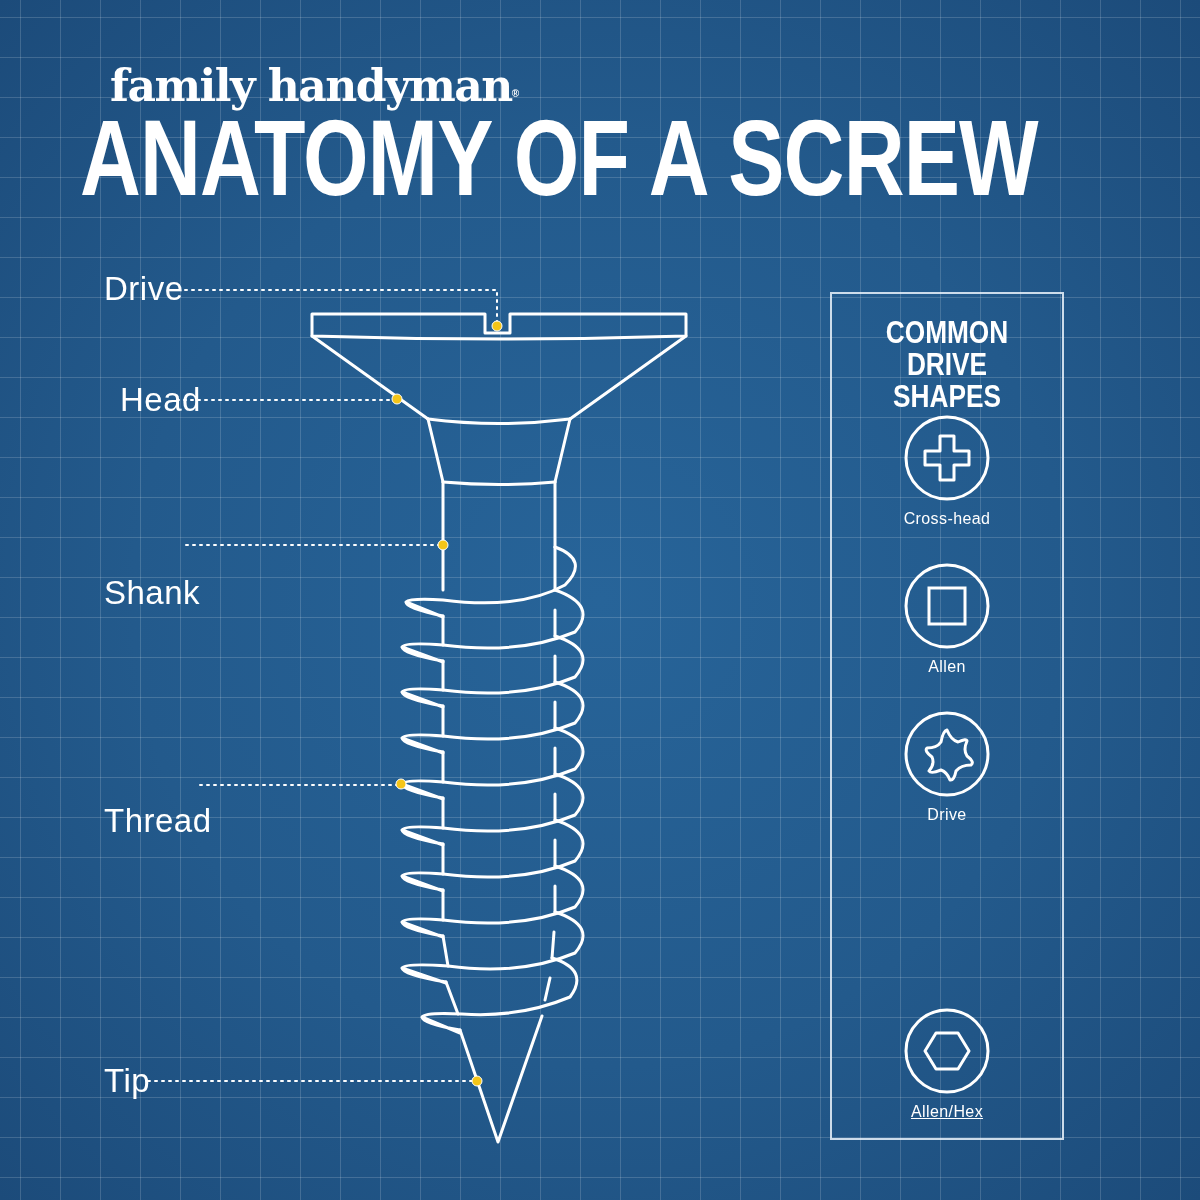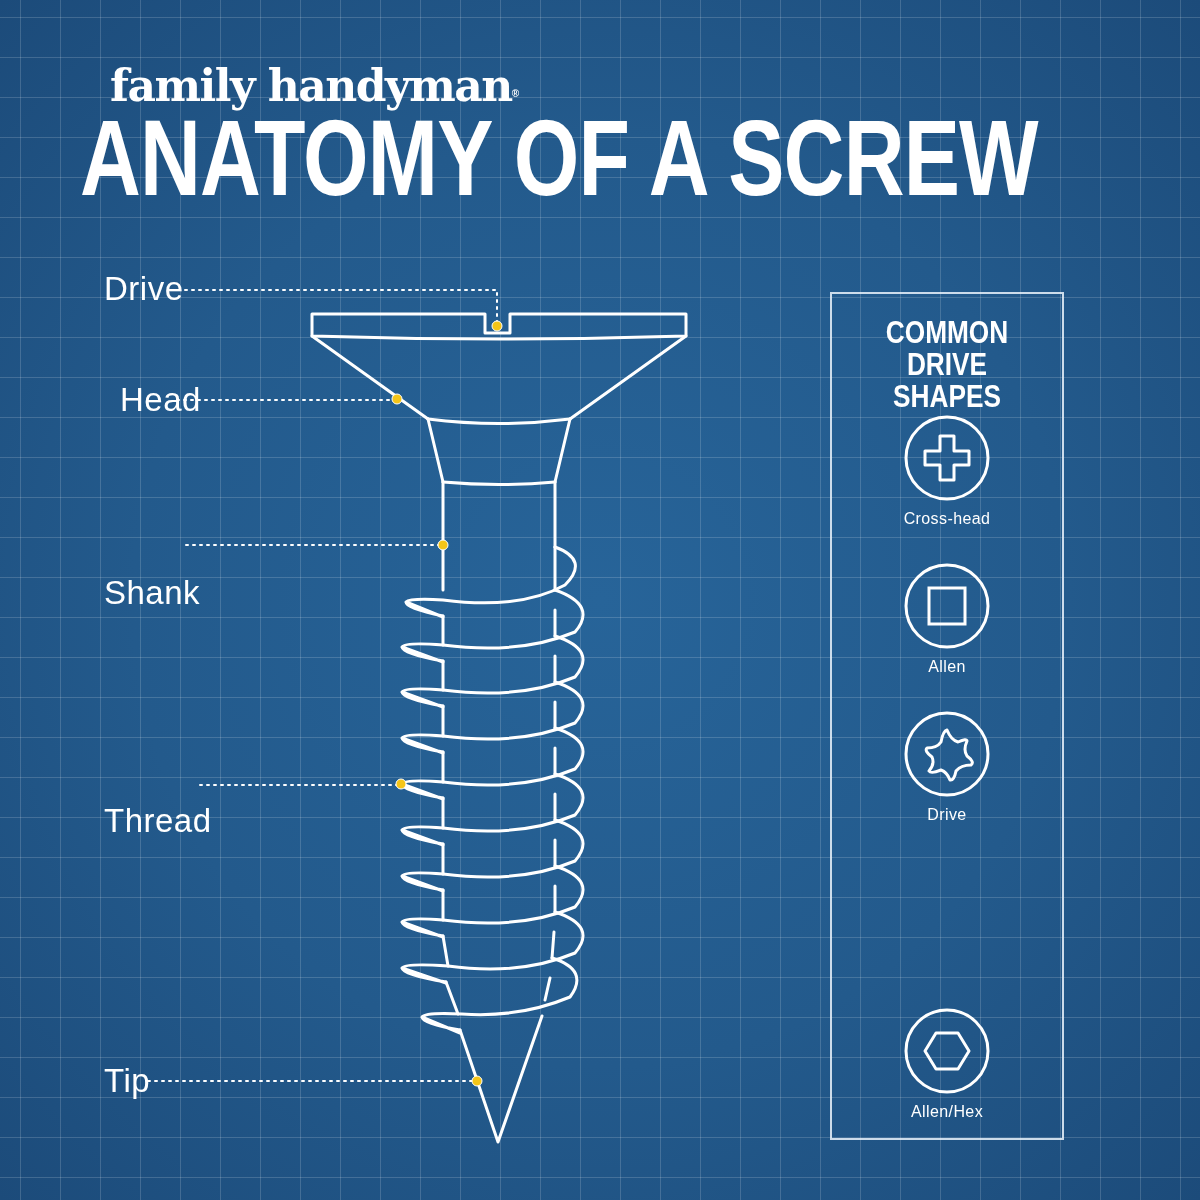--- a/index.html
+++ b/index.html
@@ -135,20 +135,20 @@
 
   <div class="drive" style="top:416px;">
     <svg width="88" height="88" viewBox="0 0 88 88">
       <circle cx="44" cy="44" r="41" fill="none" stroke="#fff" stroke-width="3"></circle>
       <path d="M44 20 Q48 30 55 32 Q64 28 64 31 Q60 40 64 46 Q72 52 68 55 Q58 55 53 61 Q51 71 47 70 Q44 62 38 60 Q28 64 26 61 Q32 54 29 47 Q21 41 24 38 Q34 38 38 32 Q40 21 44 20 Z" fill="none" stroke="#fff" stroke-width="3" stroke-linejoin="round"></path>
     </svg>
     <div class="drive-label">Drive</div>
   </div>
 
 
-  <div class="drive" style="top:713px;">
+  <div class="drive" style="top:713px;text-decoration:underline;">
     <svg width="88" height="88" viewBox="0 0 88 88">
       <circle cx="44" cy="44" r="41" fill="none" stroke="#fff" stroke-width="3"></circle>
       <path d="M33 26 H55 L66 44 L55 62 H33 L22 44 Z" fill="none" stroke="#fff" stroke-width="3" stroke-linejoin="round"></path>
     </svg>
     <div class="drive-label">Allen/Hex</div>
   </div>
 </div>
 
 </body></html>

